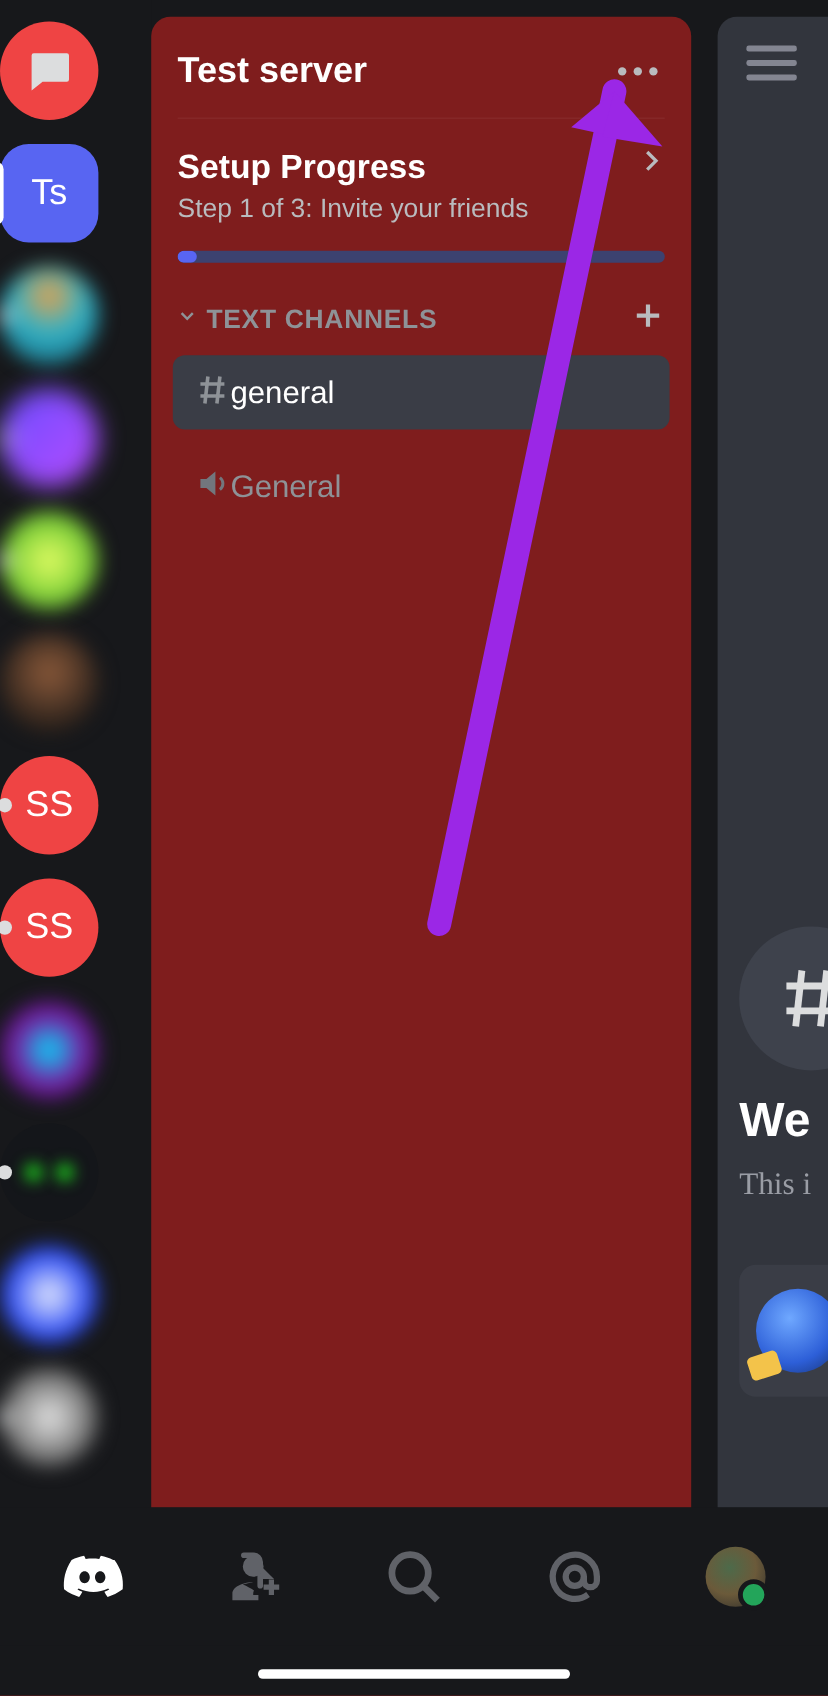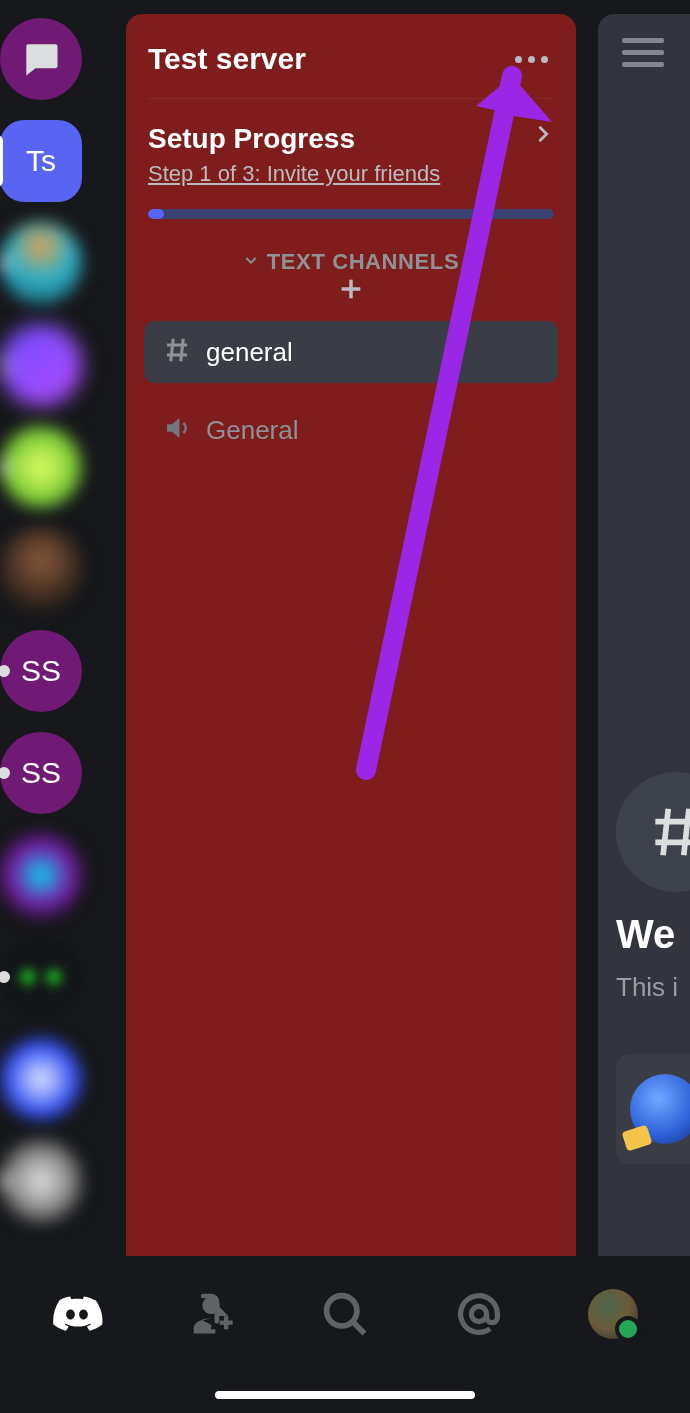--- a/index.html
+++ b/index.html
@@ -28,21 +28,21 @@
     flex-direction: column;
     align-items: flex-start;
     gap: 20px;
     position: relative;
   }
 
   .rail-item {
     width: 82px;
     height: 82px;
     border-radius: 50%;
-    background: #701a75;
+    background: #ef4444;
     display: flex;
     align-items: center;
     justify-content: center;
     position: relative;
     flex-shrink: 0;
   }
   .rail-item.selected {
     border-radius: 24px;
     background: #5865f2;
   }
@@ -118,21 +118,21 @@
   .divider { height:1px; background: rgba(255,255,255,0.06); margin:0 4px; }
 
   .setup-block {
     padding: 24px 4px 18px 4px;
     display: flex;
     align-items: flex-start;
     gap: 12px;
   }
   .setup-text { flex:1; }
   .setup-title { font-size: 28px; font-weight:700; color:#fff; margin-bottom:6px;}
-  .setup-step { font-size: 22px; color:#b9bbbe;text-decoration:underline; }
+  .setup-step { font-size: 22px; color:#b9bbbe; }
   .chevron-right { color:#b9bbbe; }
   .chevron-right svg{ width:22px; height:22px; fill:none; stroke:#b9bbbe; stroke-width:3; }
 
   .progress-track {
     height: 10px;
     background: #3c4270;
     border-radius: 5px;
     margin: 4px 4px 24px 4px;
     position: relative;
     overflow: hidden;
@@ -141,34 +141,33 @@
     position:absolute; left:0; top:0; bottom:0;
     width: 4%;
     background: #5865f2;
     border-radius: 5px;
   }
 
   .cat-header {
     display:flex; align-items:center; justify-content:space-between;
     padding: 6px 4px;
     cursor: pointer;
-    flex-direction: column;
   }
   .cat-left { display:flex; align-items:center; gap:8px; }
   .cat-chevron svg { width:16px; height:16px; fill:none; stroke:#8e9297; stroke-width:3;}
   .cat-name {
     font-size: 22px;
     font-weight: 700;
     letter-spacing: 0.6px;
     color:#8e9297;
   }
   .plus-btn svg { width:28px; height:28px; stroke:#b9bbbe; stroke-width:3; }
 
   .channel-item {
-    display:flex; align-items:center; gap:14px;
+    display:flex; align-items:center; 
     height: 62px;
     border-radius: 10px;
     padding: 0 18px;
     margin: 8px 0;
     color:#8e9297;
   }
   .channel-item.active {
     background: #3a3d46;
     color:#fff;
   }
@@ -200,20 +199,21 @@
   .peek-hash-circle svg{ width:62px; height:62px; }
   .peek-welcome{
     position:absolute; top:898px; left:18px;
     font-size:40px; font-weight:800; color:#fff;
     white-space:nowrap;
   }
   .peek-sub{
     position:absolute; top:958px; left:18px;
     font-size:26px; color:#9a9da5;
     white-space:nowrap;
+    font-family:Liberation Serif, serif;
   }
   .peek-card{
     position:absolute; top:1040px; left:18px;
     width:200px; height:110px;
     background:#3a3d46; border-radius:14px;
     display:flex; align-items:center; justify-content:flex-start;
     padding-left:14px;
   }
   .peek-card-globe{
     width:70px; height:70px; border-radius:50%;

